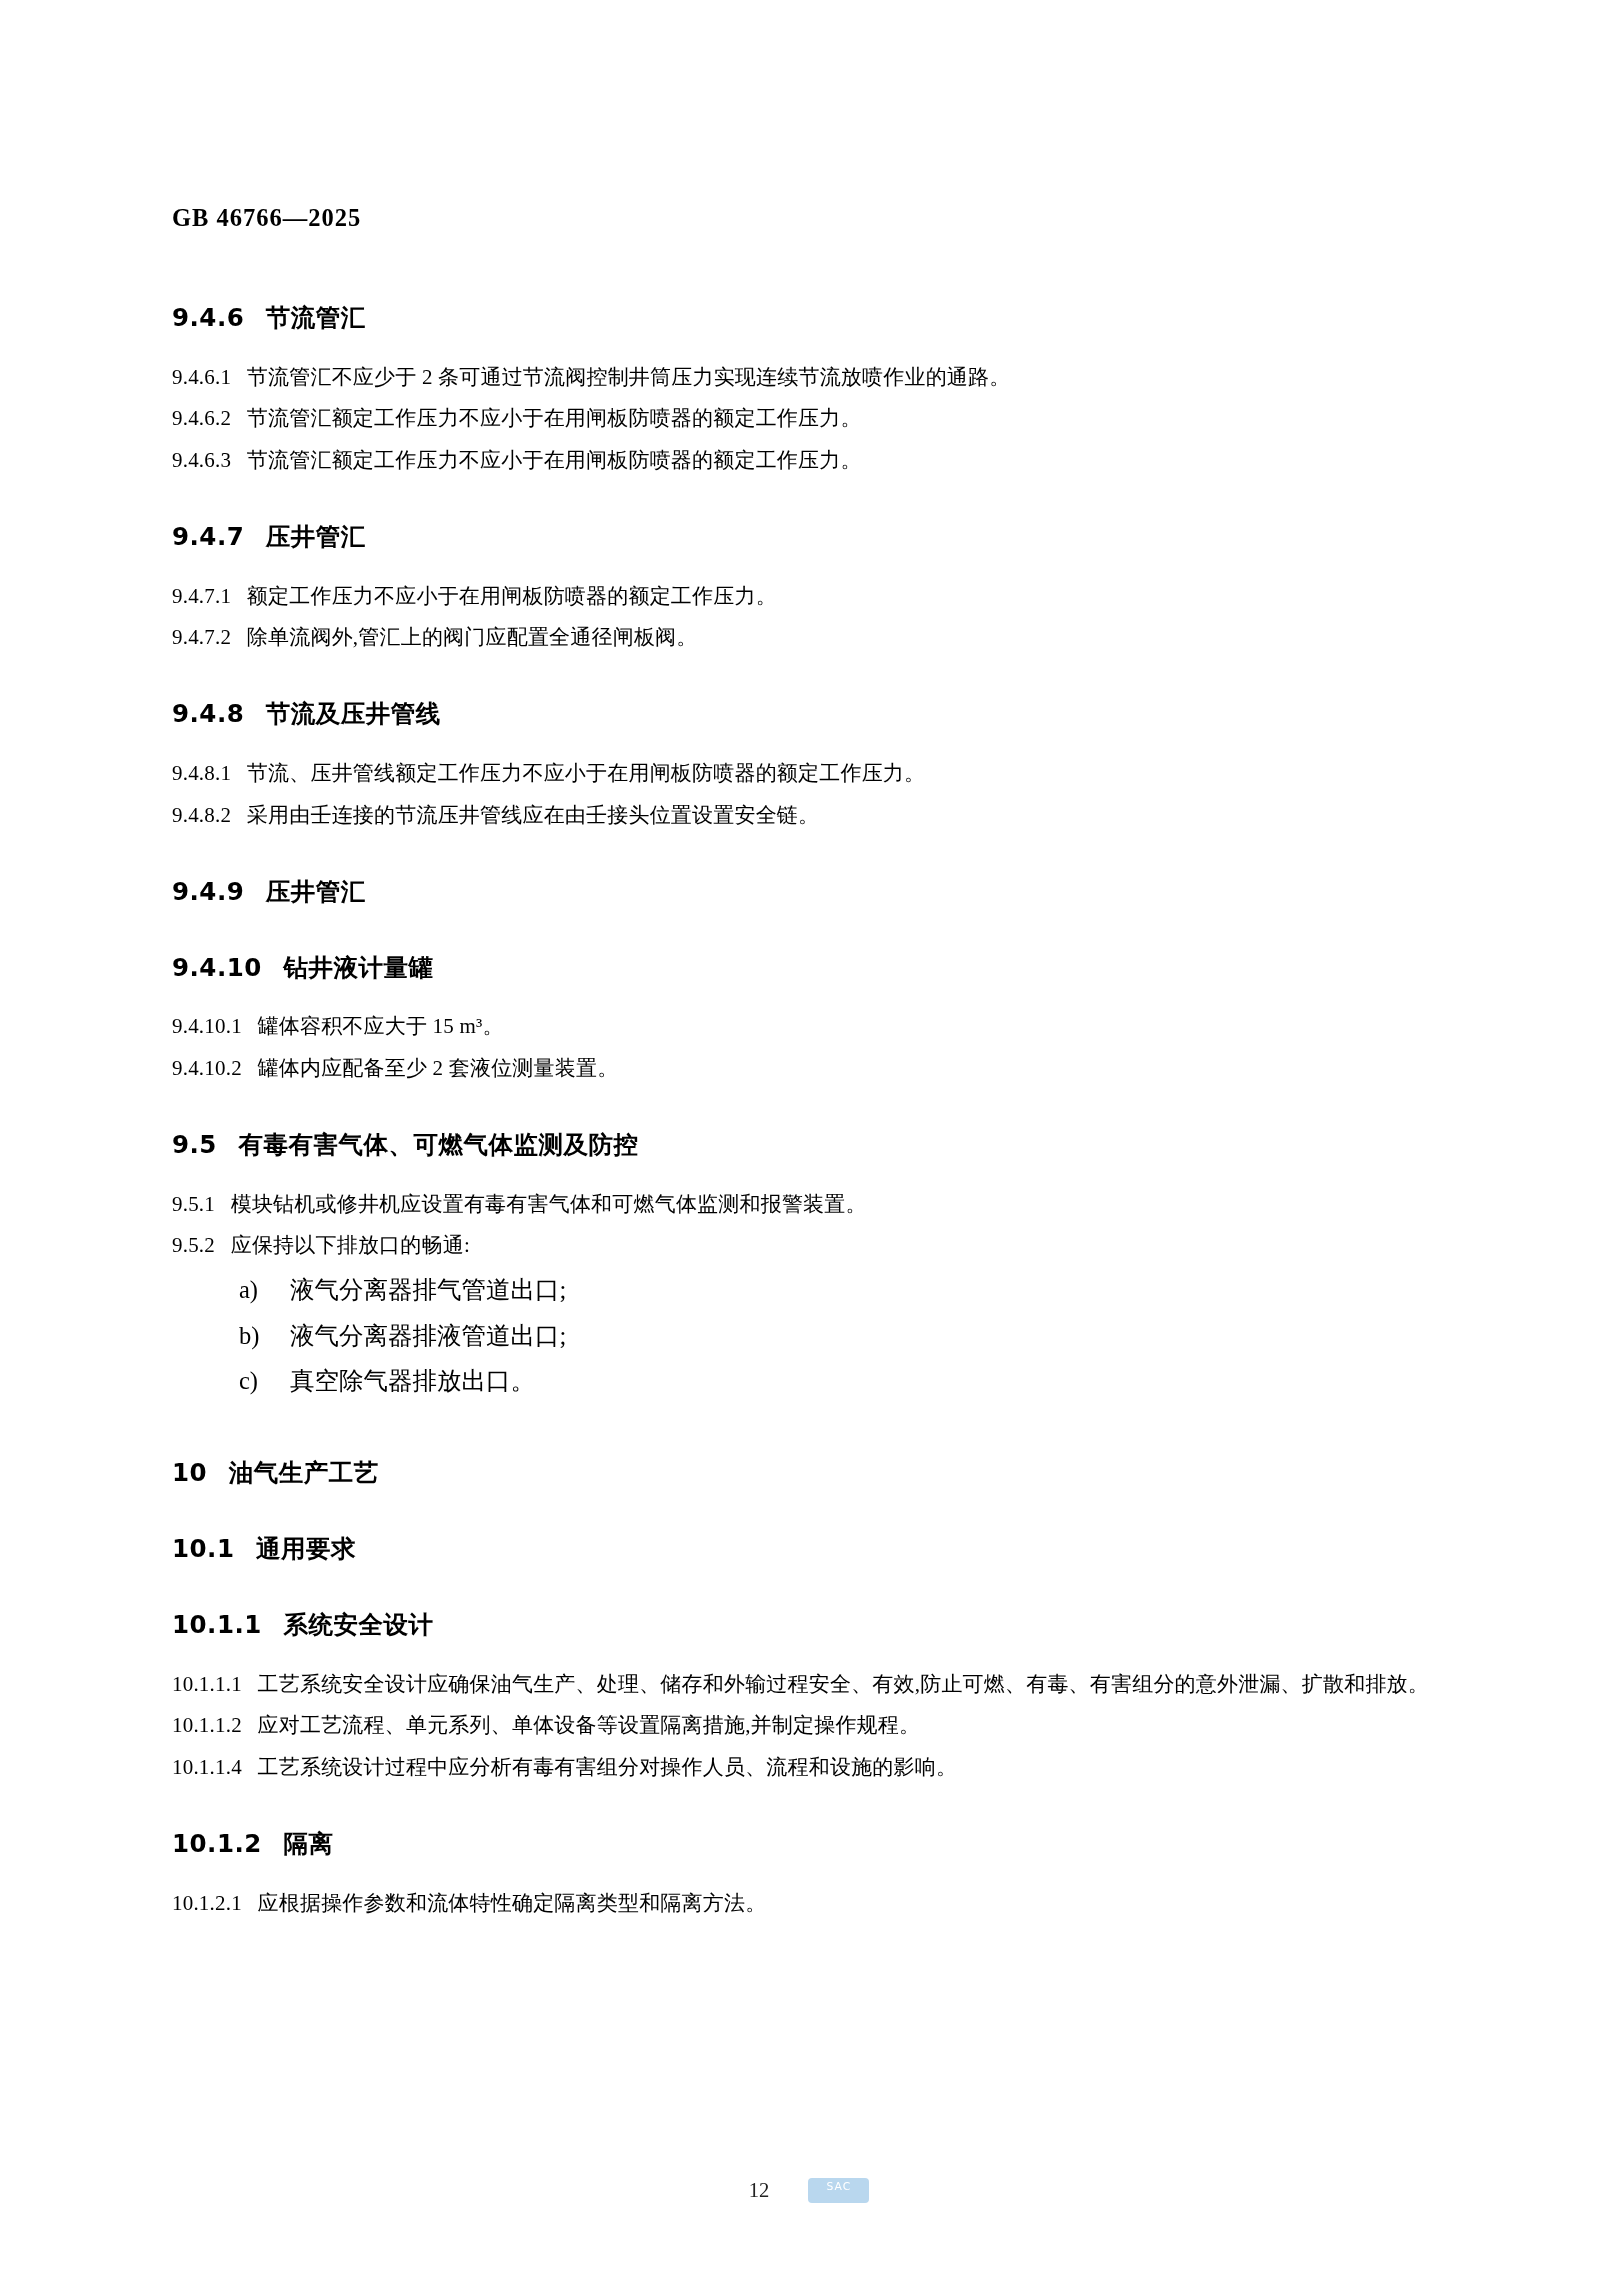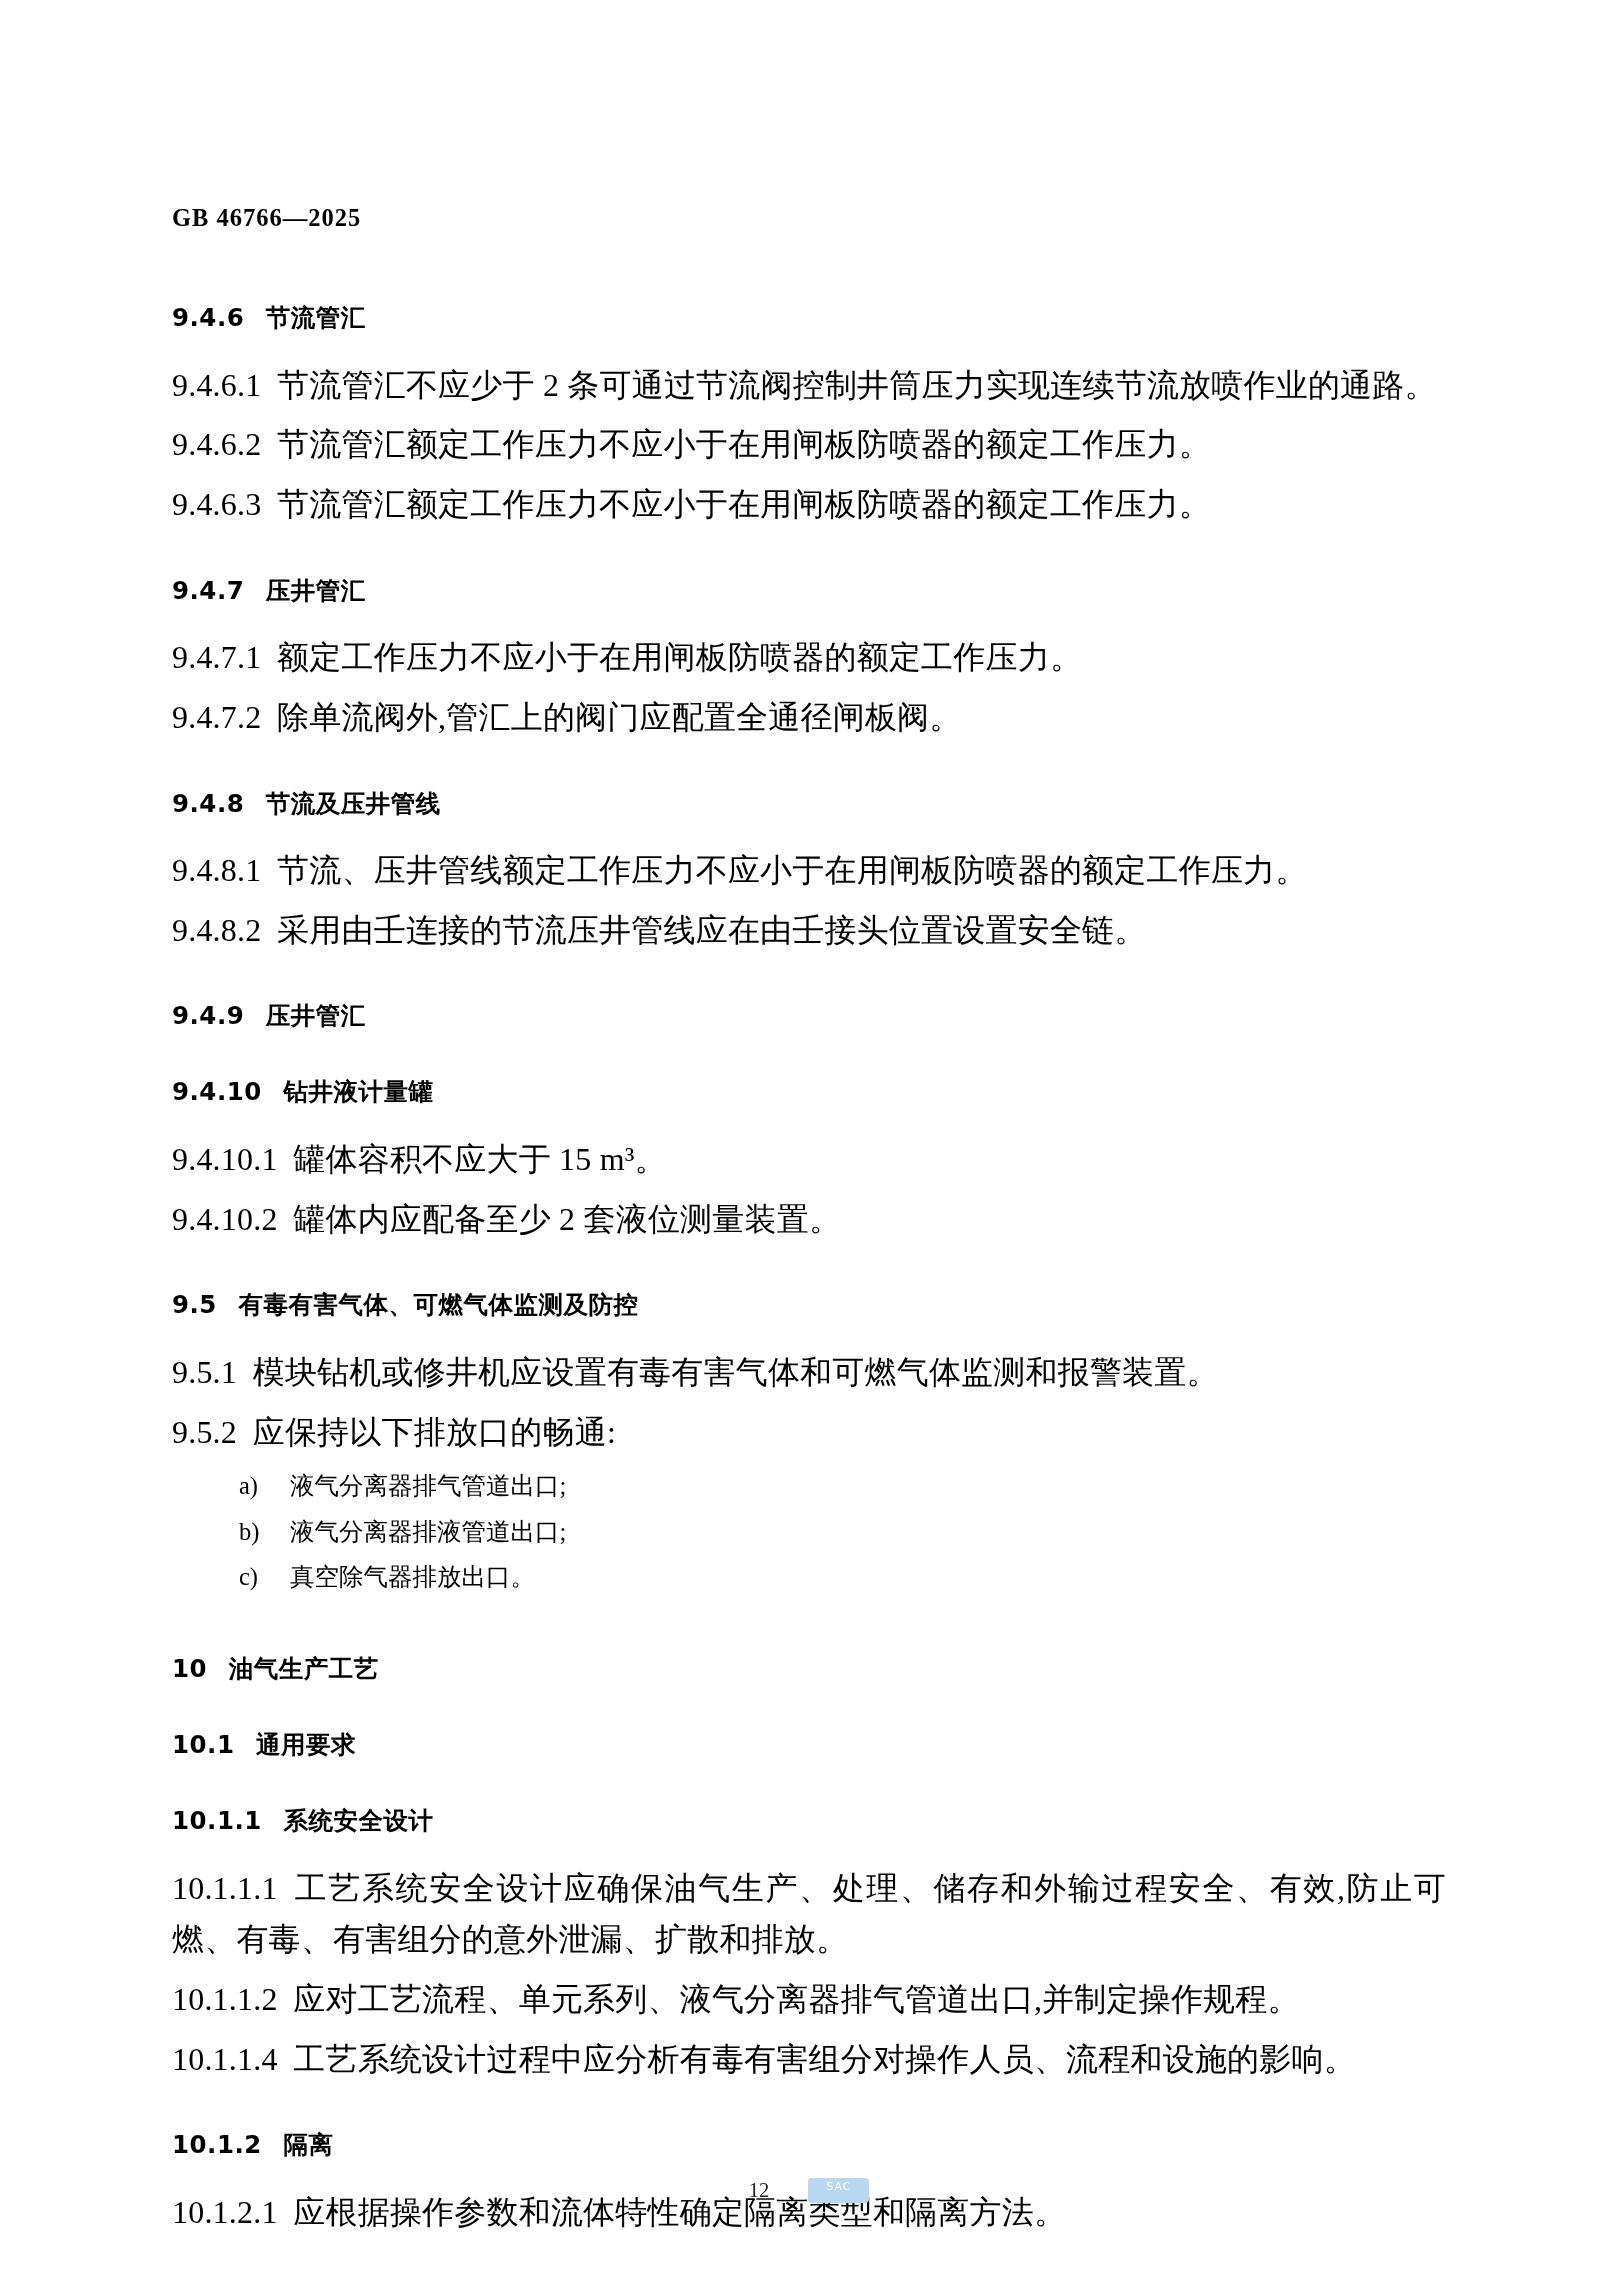--- a/index.html
+++ b/index.html
@@ -45,21 +45,21 @@
     letter-spacing: 0.5px;
   }
   h3.clause .num {
     display: inline-block;
     margin-right: 21.6px;
   }
   h3.clause.major {
     margin-top: 55px;
   }
   p.para {
-    font-size: 32px;
+    font-size: 21px;
     line-height: 1.62;
     margin: 0 0 7.8px 0;
     letter-spacing: 0.2px;
     text-align: justify;
   }
   p.para .num {
     display: inline-block;
     margin-right: 15.7px;
   }
   p.para.indent {
@@ -213,21 +213,21 @@
     </h3>
 
     <h3 class="clause">
       <span class="num">10.1.1</span><span>系统安全设计</span>
     </h3>
 
     <p class="para">
       <span class="num">10.1.1.1</span><span>工艺系统安全设计应确保油气生产、处理、储存和外输过程安全、有效,防止可燃、有毒、有害组分的意外泄漏、扩散和排放。</span>
     </p>
     <p class="para">
-      <span class="num">10.1.1.2</span><span>应对工艺流程、单元系列、液气分离器排气管道出口,并制定操作规程。</span>
+      <span class="num">10.1.1.2</span><span>应对工艺流程、单元系列、单体设备等设置隔离措施,并制定操作规程。</span>
     </p>
     <p class="para">
       <span class="num">10.1.1.4</span><span>工艺系统设计过程中应分析有毒有害组分对操作人员、流程和设施的影响。</span>
     </p>
 
     <h3 class="clause">
       <span class="num">10.1.2</span><span>隔离</span>
     </h3>
 
     <p class="para">

